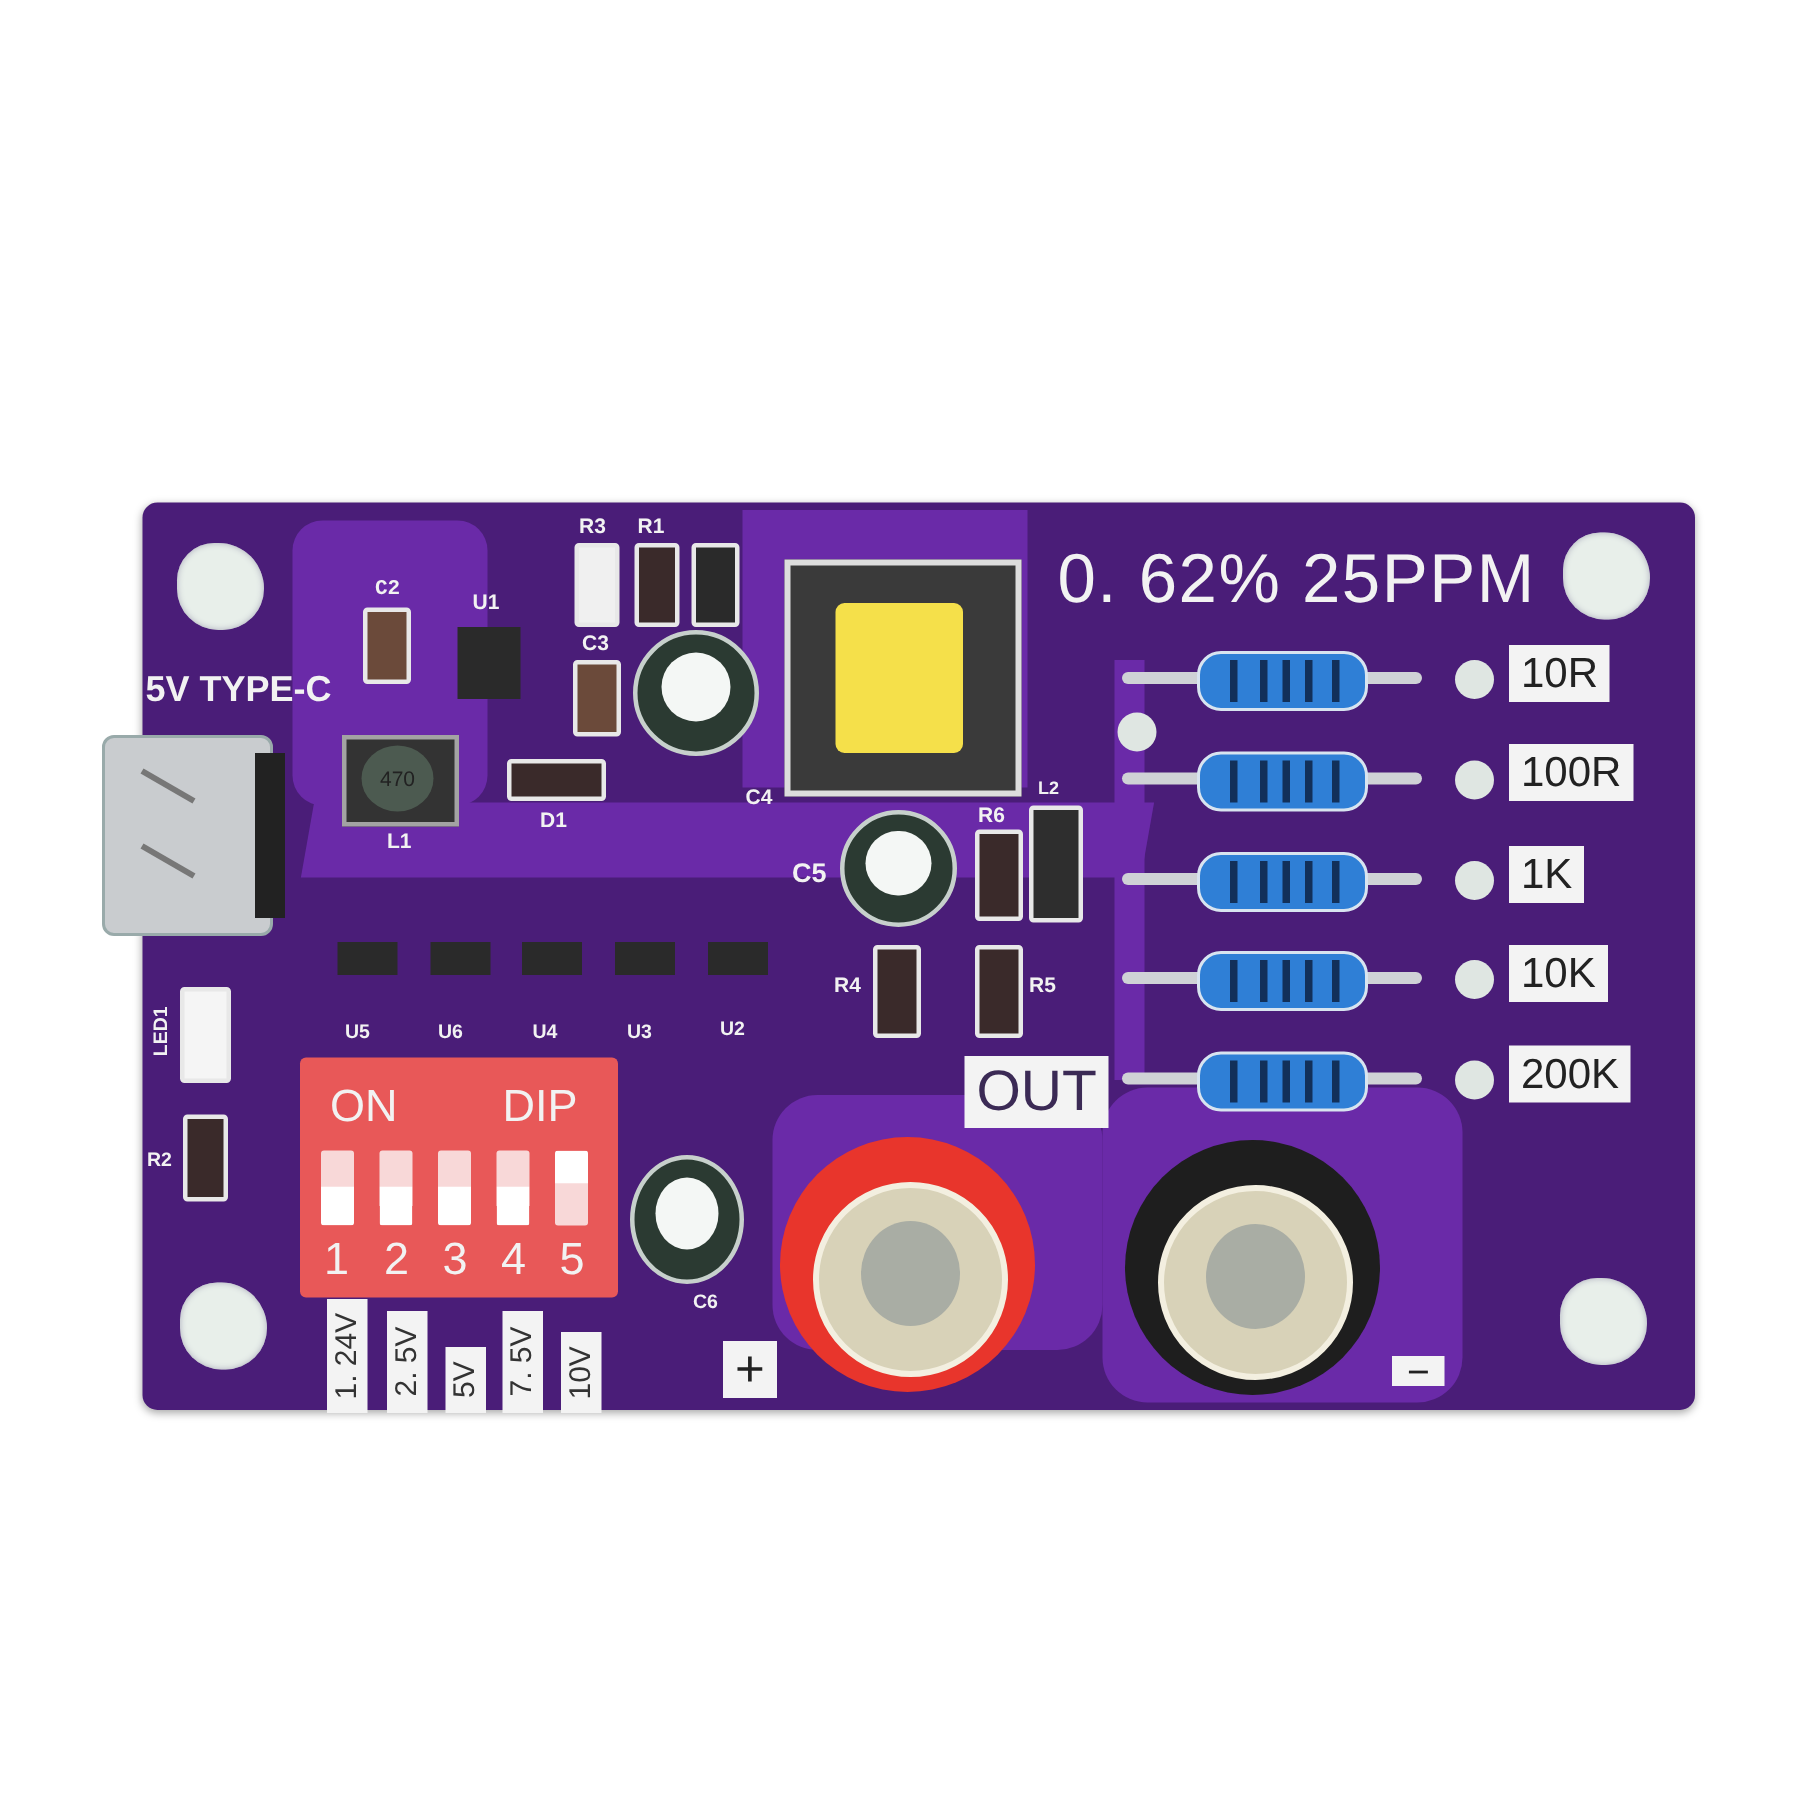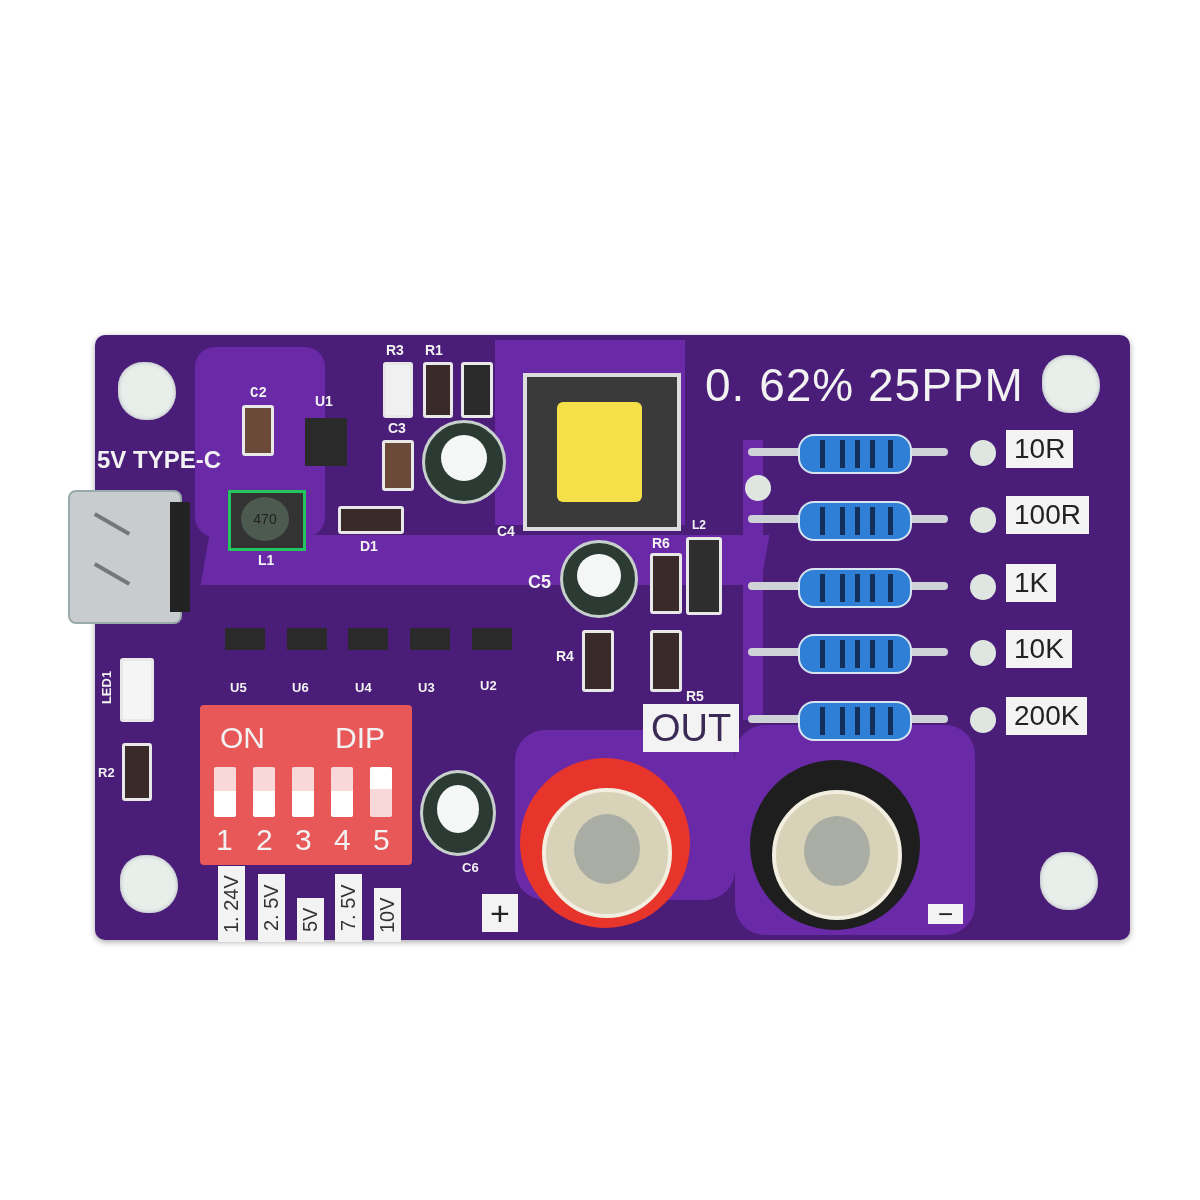--- a/index.html
+++ b/index.html
@@ -61,42 +61,42 @@
 <div class="smd" style="left:242px;top:405px;width:26px;height:45px;background:#6b4a3a;"></div>
 <div class="silk" style="left:315px;top:393px;font-size:14px;">U1</div>
 <div style="position:absolute;left:305px;top:418px;width:42px;height:48px;background:#2a2a2a;"></div>
 <div class="silk" style="left:388px;top:420px;font-size:14px;">C3</div>
 <div class="smd" style="left:382px;top:440px;width:26px;height:45px;background:#6b4a3a;"></div>
 <div class="cap" style="left:422px;top:420px;width:78px;height:78px;">
     <div class="top"></div>
   </div>
 <div class="silk" style="left:497px;top:495px;font-size:14px;margin-top:28px;">C4</div>
 
-<div style="position:absolute;left:228px;top:490px;width:72px;height:55px;border:3px solid #22c55e;background:#333;">
+<div style="position:absolute;left:228px;top:490px;width:72px;height:55px;border:3px solid #a3a3a3;background:#333;">
   <div style="position:absolute;left:10px;top:4px;width:48px;height:44px;border-radius:50%;background:#4c5a50;color:#222;font-size:14px;text-align:center;line-height:44px;">470</div>
 </div>
 <div class="silk" style="left:258px;top:552px;font-size:14px;">L1</div>
 <div class="smd" style="left:338px;top:506px;width:60px;height:22px;"></div>
 <div class="silk" style="left:360px;top:538px;font-size:14px;">D1</div>
 
 <div style="position:absolute;left:523px;top:373px;width:150px;height:150px;background:#3a3a3a;border:4px solid #ddd;">
   <div style="position:absolute;left:30px;top:25px;width:85px;height:100px;background:#f5e04a;border-radius:6px;"></div>
 </div>
 
 <div class="cap" style="left:560px;top:540px;width:72px;height:72px;">
     <div class="top"></div>
   </div>
 <div class="silk" style="left:528px;top:572px;font-size:18px;">C5</div>
 <div class="silk" style="left:652px;top:535px;font-size:14px;">R6</div>
 <div class="smd" style="left:650px;top:553px;width:26px;height:55px;"></div>
 <div class="silk" style="left:692px;top:518px;font-size:12px;">L2</div>
 <div class="smd" style="left:686px;top:537px;width:30px;height:72px;background:#2e2e2e;"></div>
 <div class="silk" style="left:556px;top:648px;font-size:14px;">R4</div>
 <div class="smd" style="left:582px;top:630px;width:26px;height:56px;"></div>
-<div class="silk" style="left:686px;top:648px;font-size:14px;margin-top:40px;">R5</div>
+<div class="silk" style="left:686px;top:648px;font-size:14px;">R5</div>
 <div class="smd" style="left:650px;top:630px;width:26px;height:56px;"></div>
 
 <div class="sot" style="left:225px;top:628px;"></div>
 <div class="sot" style="left:287px;top:628px;"></div>
 <div class="sot" style="left:348px;top:628px;"></div>
 <div class="sot" style="left:410px;top:628px;"></div>
 <div class="sot" style="left:472px;top:628px;"></div>
 <div class="silk" style="left:230px;top:680px;font-size:13px;">U5</div>
 <div class="silk" style="left:292px;top:680px;font-size:13px;">U6</div>
 <div class="silk" style="left:355px;top:680px;font-size:13px;">U4</div>

